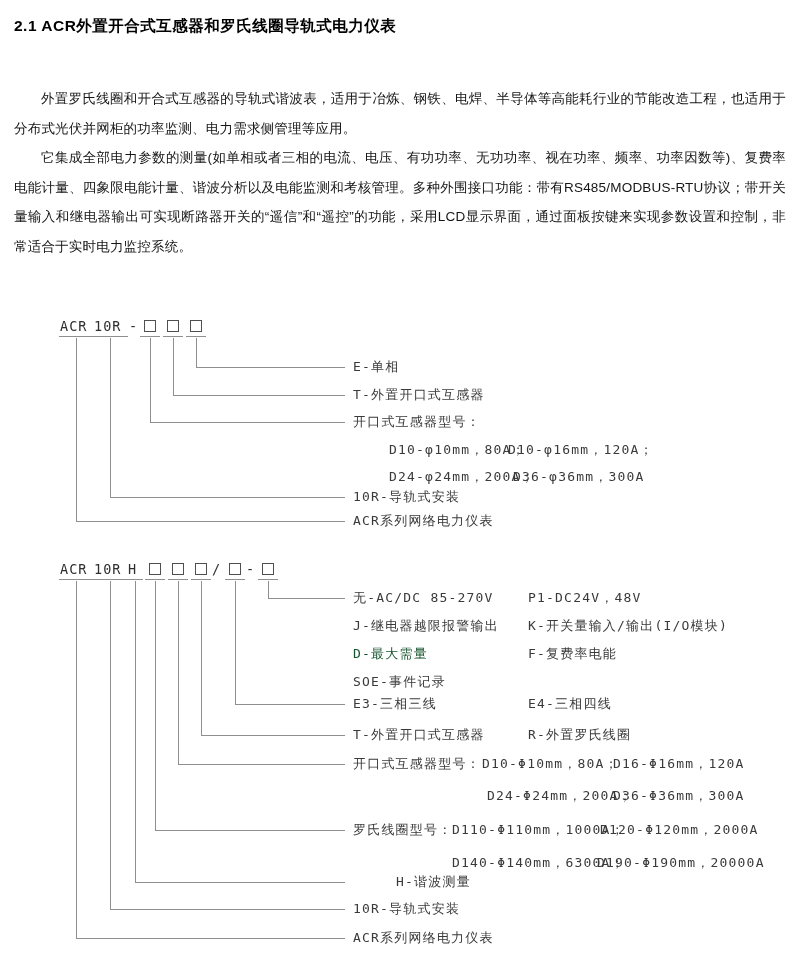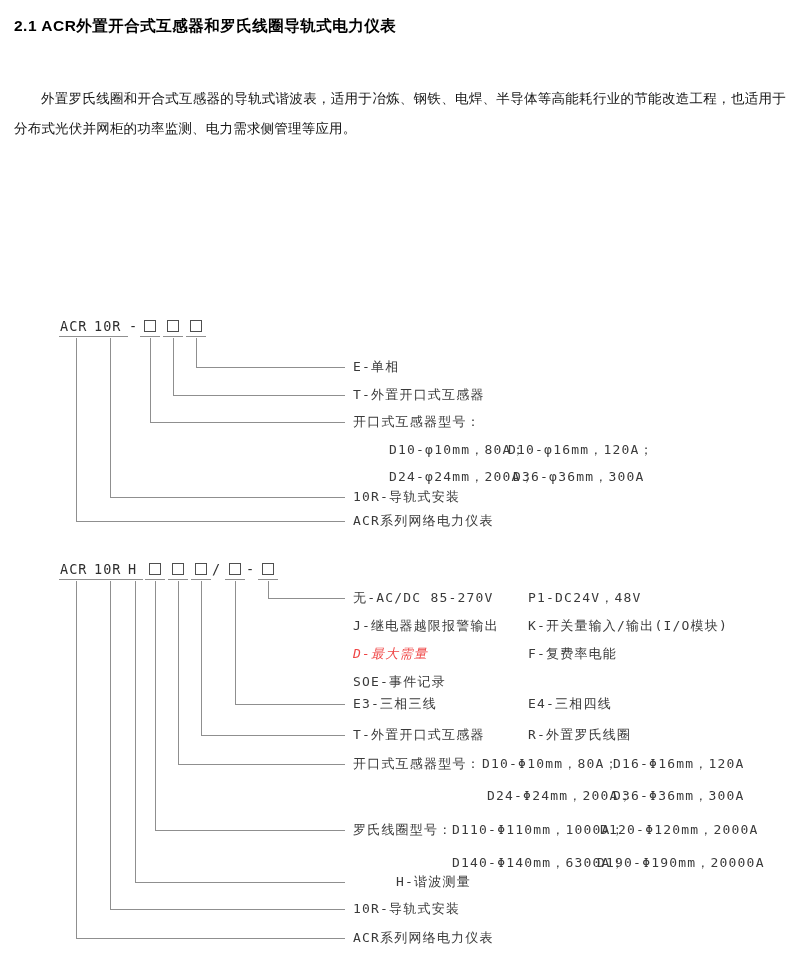--- a/index.html
+++ b/index.html
@@ -52,20 +52,21 @@
     font-family:"DejaVu Sans Mono","Liberation Sans",sans-serif;
     font-size:13px;color:#3a3a3a;letter-spacing:1.2px;white-space:nowrap;
   }
 </style>
 </head>
 <body>
 
 <div class="page">
   <h1 class="h1">2.1 ACR外置开合式互感器和罗氏线圈导轨式电力仪表</h1>
   <p class="body-para p1">外置罗氏线圈和开合式互感器的导轨式谐波表，适用于冶炼、钢铁、电焊、半导体等高能耗行业的节能改造工程，也适用于分布式光伏并网柜的功率监测、电力需求侧管理等应用。</p>
+  <p class="body-para p2">它集成全部电力参数的测量(如单相或者三相的电流、电压、有功功率、无功功率、视在功率、频率、功率因数等)、复费率电能计量、四象限电能计量、谐波分析以及电能监测和考核管理。多种外围接口功能：带有RS485/MODBUS-RTU协议；带开关量输入和继电器输出可实现断路器开关的“遥信”和“遥控”的功能，采用LCD显示界面，通过面板按键来实现参数设置和控制，非常适合于实时电力监控系统。</p>
   <div class="diagram">
       <div class="model-token" style="left: 60px; top: 309px;">ACR</div>
       <div class="tok-underline" style="left: 59px; top: 327px; width: 35px; height: 1px; background: rgb(143, 143, 143);"></div>
       <div class="model-token" style="left: 94px; top: 309px;">10R</div>
       <div class="tok-underline" style="left: 93px; top: 327px; width: 35px; height: 1px; background: rgb(143, 143, 143);"></div>
       <div class="model-token" style="left: 129px; top: 309px;">-</div>
       <div class="model-box" style="left: 144px; top: 311px;"></div>
       <div class="tok-underline" style="left: 140px; top: 327px; width: 20px; height: 1px; background: rgb(143, 143, 143);"></div>
       <div class="model-box" style="left: 167px; top: 311px;"></div>
       <div class="tok-underline" style="left: 163px; top: 327px; width: 20px; height: 1px; background: rgb(143, 143, 143);"></div>
@@ -123,21 +124,21 @@
       <div class="conn-v" style="left: 135px; top: 572px; width: 1px; height: 301px; background: rgb(143, 143, 143);"></div>
       <div class="conn-h" style="left: 135px; top: 873px; width: 210px; height: 1px; background: rgb(143, 143, 143);"></div>
       <div class="conn-v" style="left: 110px; top: 572px; width: 1px; height: 328px; background: rgb(143, 143, 143);"></div>
       <div class="conn-h" style="left: 110px; top: 900px; width: 235px; height: 1px; background: rgb(143, 143, 143);"></div>
       <div class="conn-v" style="left: 76px; top: 572px; width: 1px; height: 357px; background: rgb(143, 143, 143);"></div>
       <div class="conn-h" style="left: 76px; top: 929px; width: 269px; height: 1px; background: rgb(143, 143, 143);"></div>
       <div class="diagram-label" style="left: 353px; top: 589px; color: rgb(58, 58, 58);">无-AC/DC 85-270V</div>
       <div class="diagram-label" style="left: 528px; top: 589px; color: rgb(58, 58, 58);">P1-DC24V，48V</div>
       <div class="diagram-label" style="left: 353px; top: 617px; color: rgb(58, 58, 58);">J-继电器越限报警输出</div>
       <div class="diagram-label" style="left: 528px; top: 617px; color: rgb(58, 58, 58); text-align: center;">K-开关量输入/输出(I/O模块)</div>
-      <div class="diagram-label" style="left: 353px; top: 645px; color: #ef4444; font-style: italic;">D-最大需量</div>
+      <div class="diagram-label" style="left: 353px; top: 645px; color: #14532d;">D-最大需量</div>
       <div class="diagram-label" style="left: 528px; top: 645px; color: rgb(58, 58, 58);">F-复费率电能</div>
       <div class="diagram-label" style="left: 353px; top: 673px; color: rgb(58, 58, 58);">SOE-事件记录</div>
       <div class="diagram-label" style="left: 353px; top: 695px; color: rgb(58, 58, 58);">E3-三相三线</div>
       <div class="diagram-label" style="left: 528px; top: 695px; color: rgb(58, 58, 58);">E4-三相四线</div>
       <div class="diagram-label" style="left: 353px; top: 726px; color: rgb(58, 58, 58);">T-外置开口式互感器</div>
       <div class="diagram-label" style="left: 528px; top: 726px; color: rgb(58, 58, 58);">R-外置罗氏线圈</div>
       <div class="diagram-label" style="left: 353px; top: 755px; color: rgb(58, 58, 58);">开口式互感器型号：</div>
       <div class="diagram-label" style="left: 482px; top: 755px; color: rgb(58, 58, 58);">D10-Φ10mm，80A；</div>
       <div class="diagram-label" style="left: 613px; top: 755px; color: rgb(58, 58, 58);">D16-Φ16mm，120A</div>
       <div class="diagram-label" style="left: 487px; top: 787px; color: rgb(58, 58, 58);">D24-Φ24mm，200A；</div>

